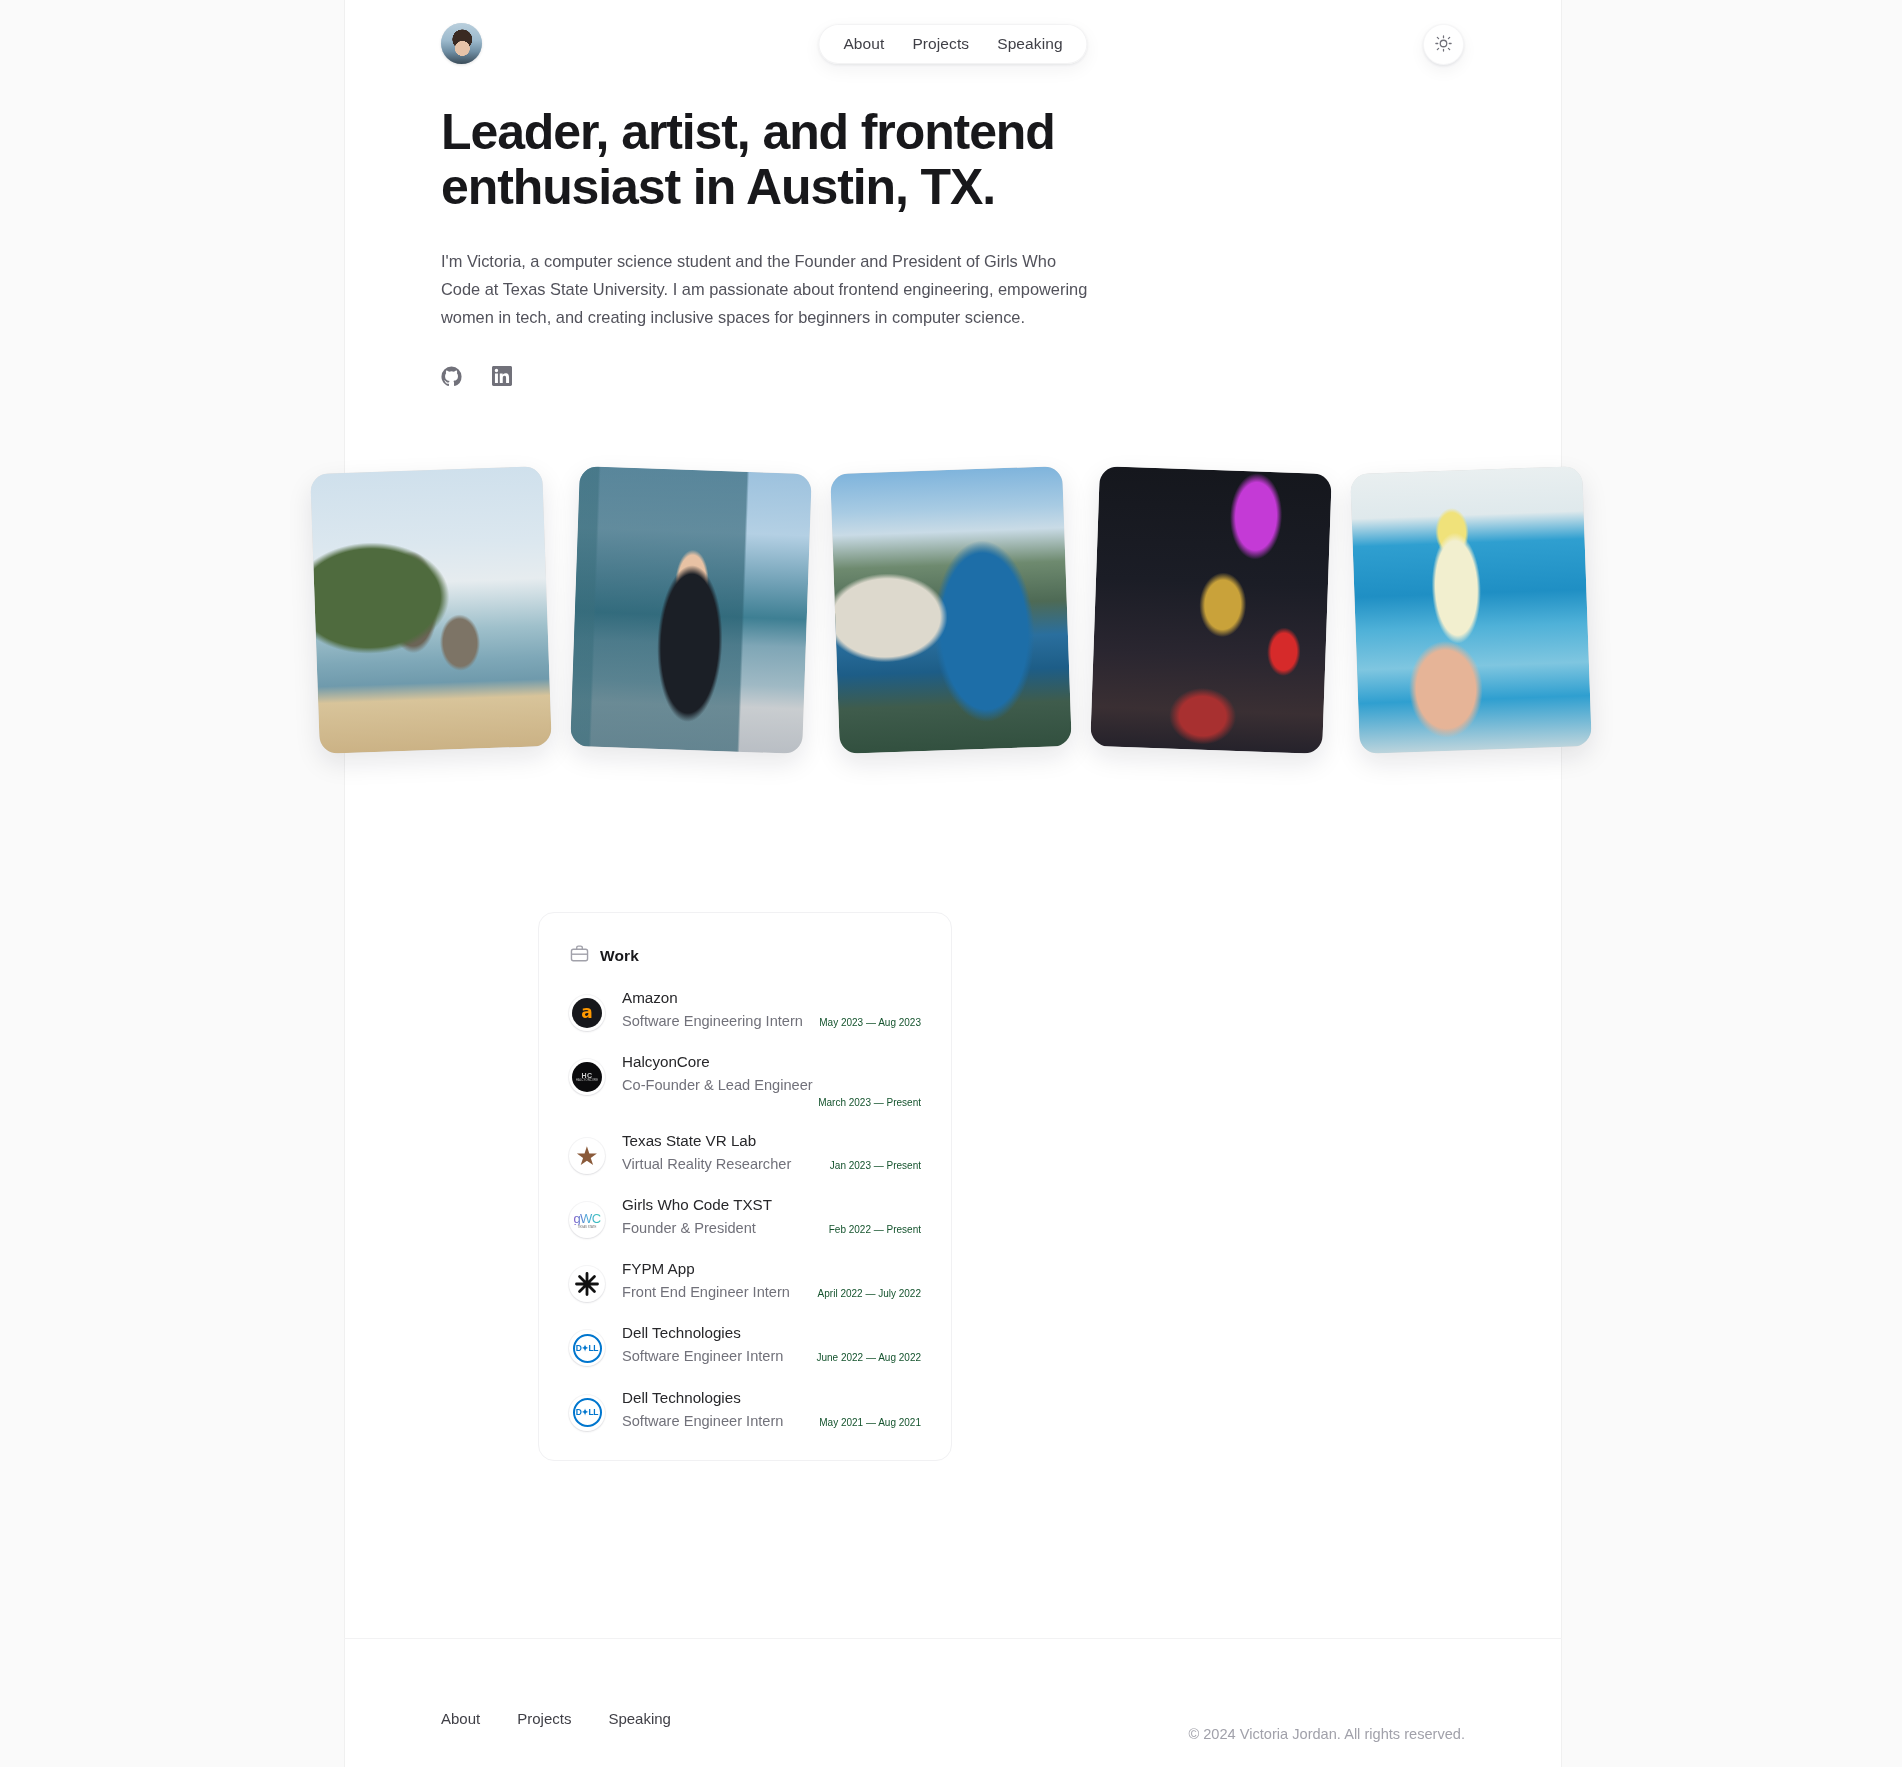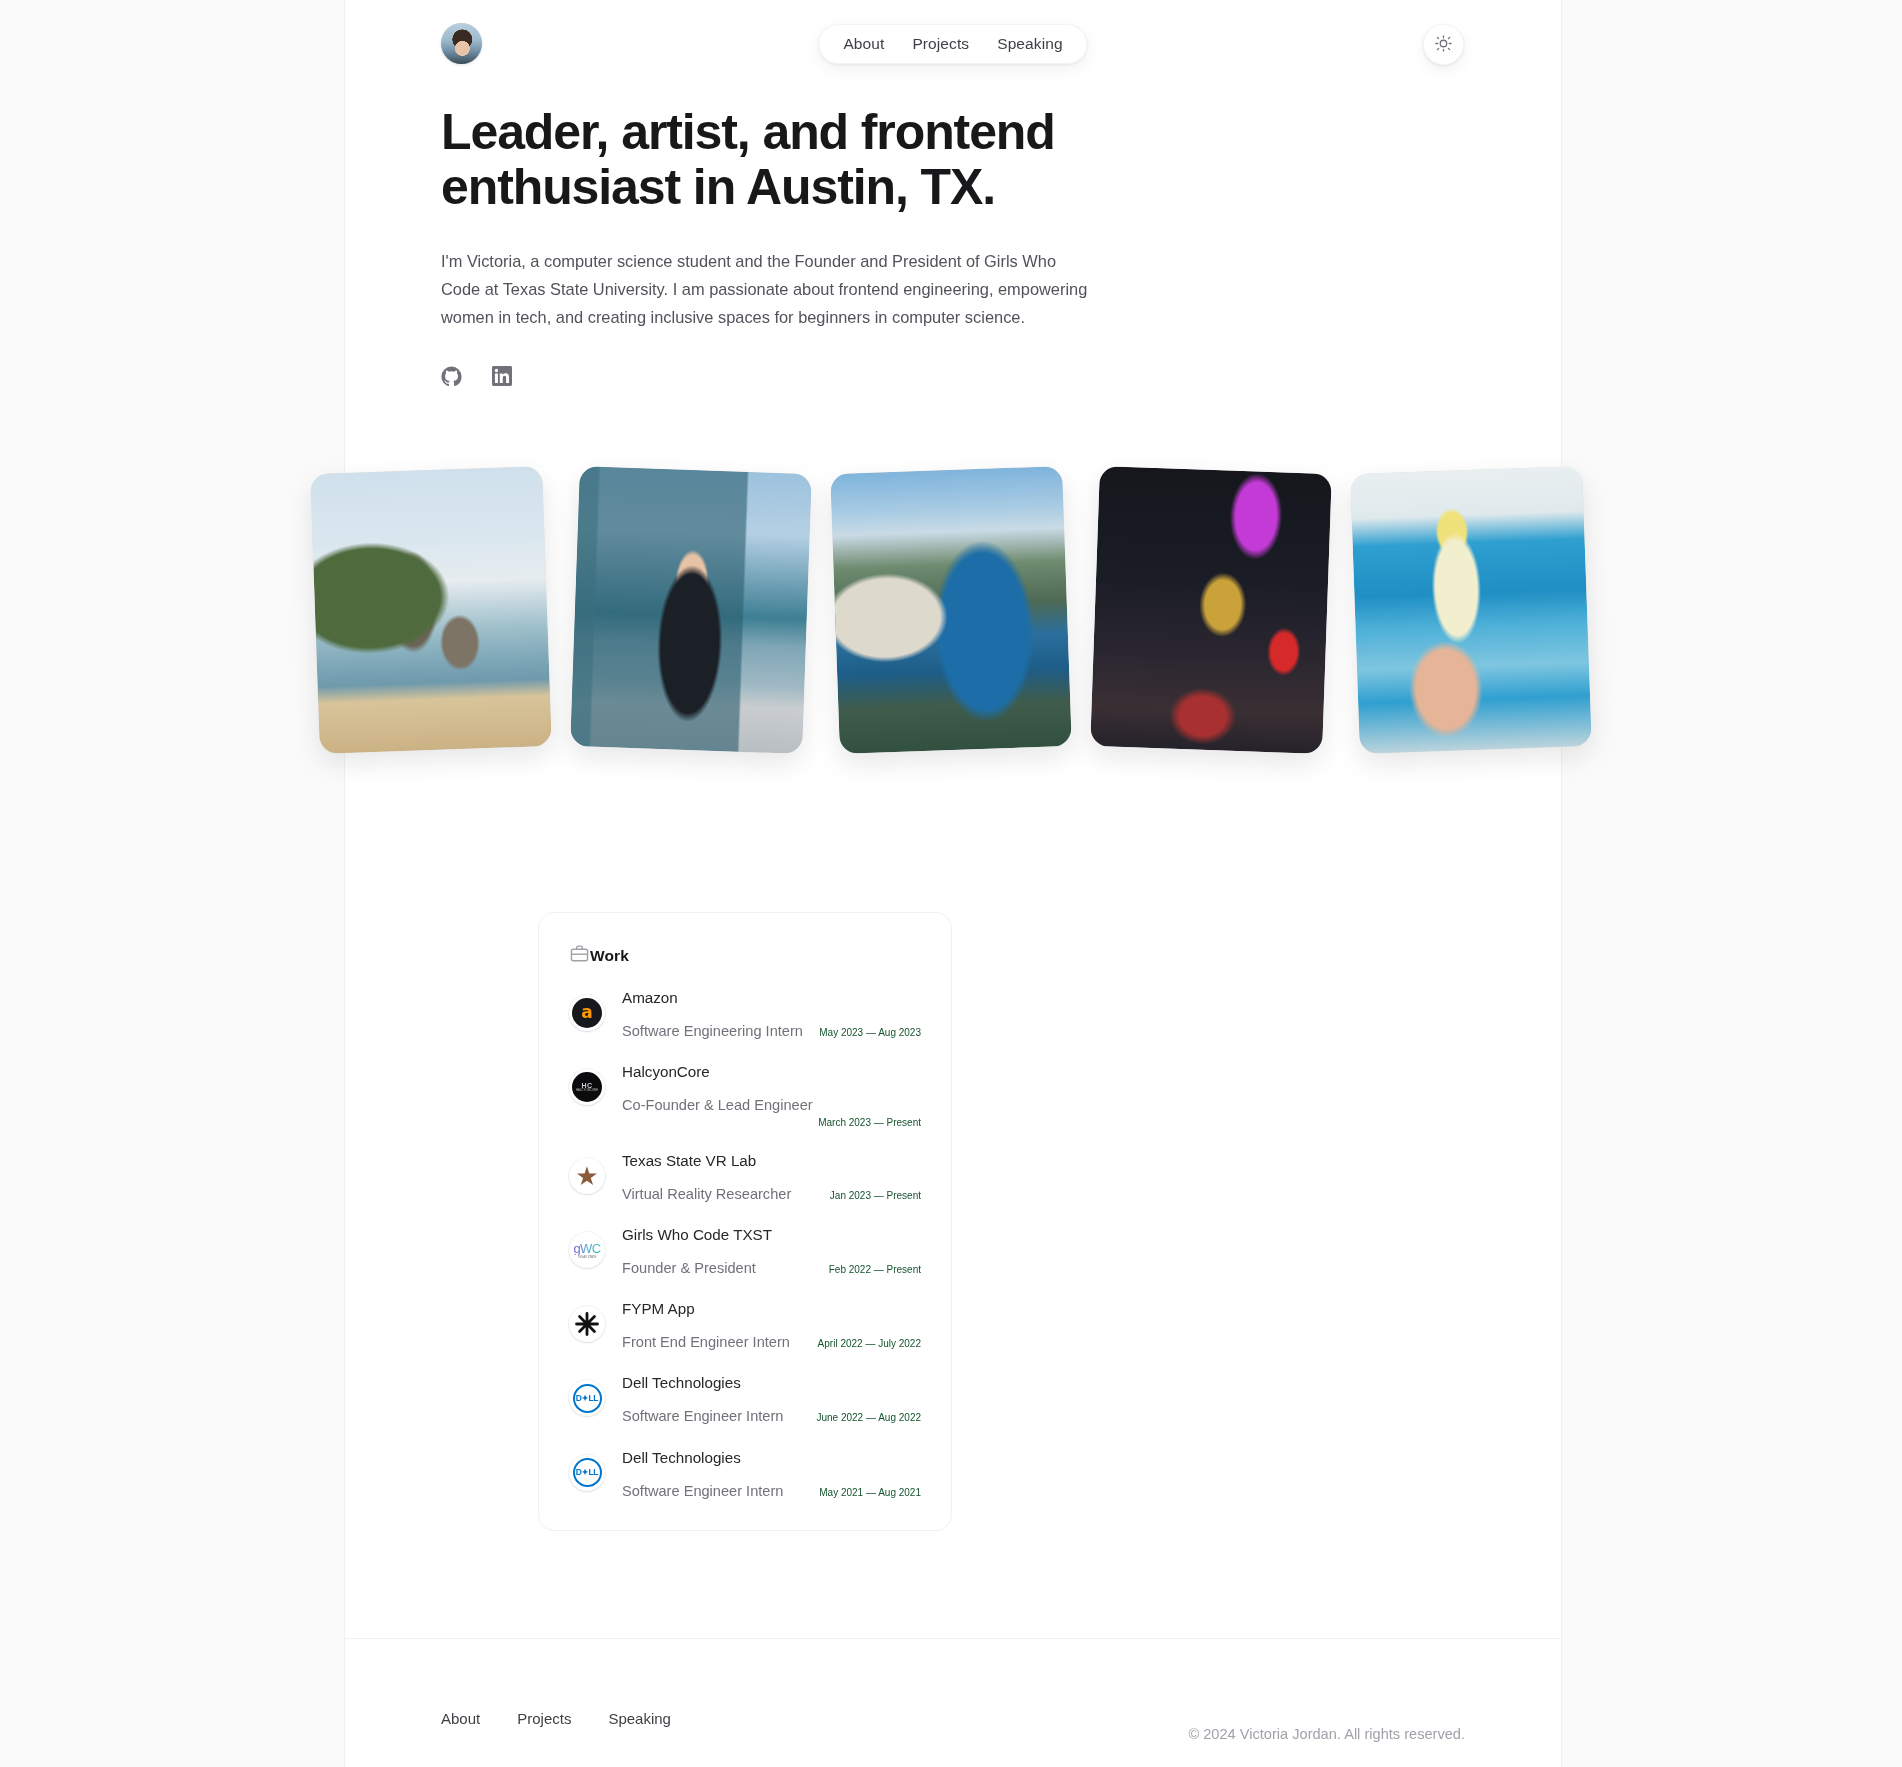--- a/index.html
+++ b/index.html
@@ -232,21 +232,21 @@
     width: 414px;
     padding: 30px 30px 28px;
     border: 1px solid #f1f1f3;
     border-radius: 16px;
     background: #ffffff;
     z-index: 10;
   }
   .work-head {
     display: flex;
     align-items: center;
-    gap: 0;
+    gap: 10px;
     margin-bottom: 3px;
   }
   .work-head-title {
     font-size: 15.5px;
     font-weight: 700;
     color: #18181b;
     letter-spacing: .1px;
   }
 
   .job {
@@ -272,21 +272,21 @@
     font-size: 15.2px;
     color: #27272a;
     line-height: 1.45;
   }
   .job-meta {
     display: flex;
     flex-wrap: wrap;
     justify-content: space-between;
     align-items: baseline;
     column-gap: 12px;
-    margin-top: 12px;
+    margin-top: 2px;
   }
   .job-role {
     font-size: 14.6px;
     color: #71717a;
     line-height: 1.45;
     white-space: nowrap;
   }
   .job-date {
     font-size: 10px;
     color: #14532d;

